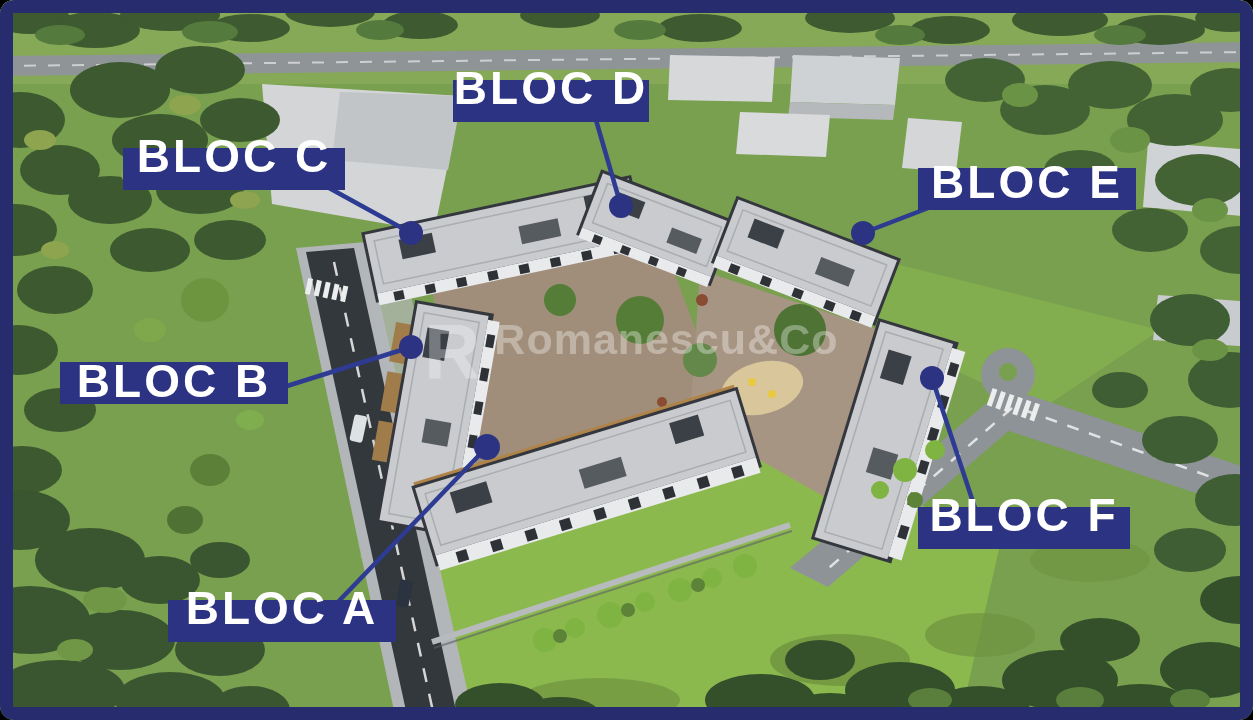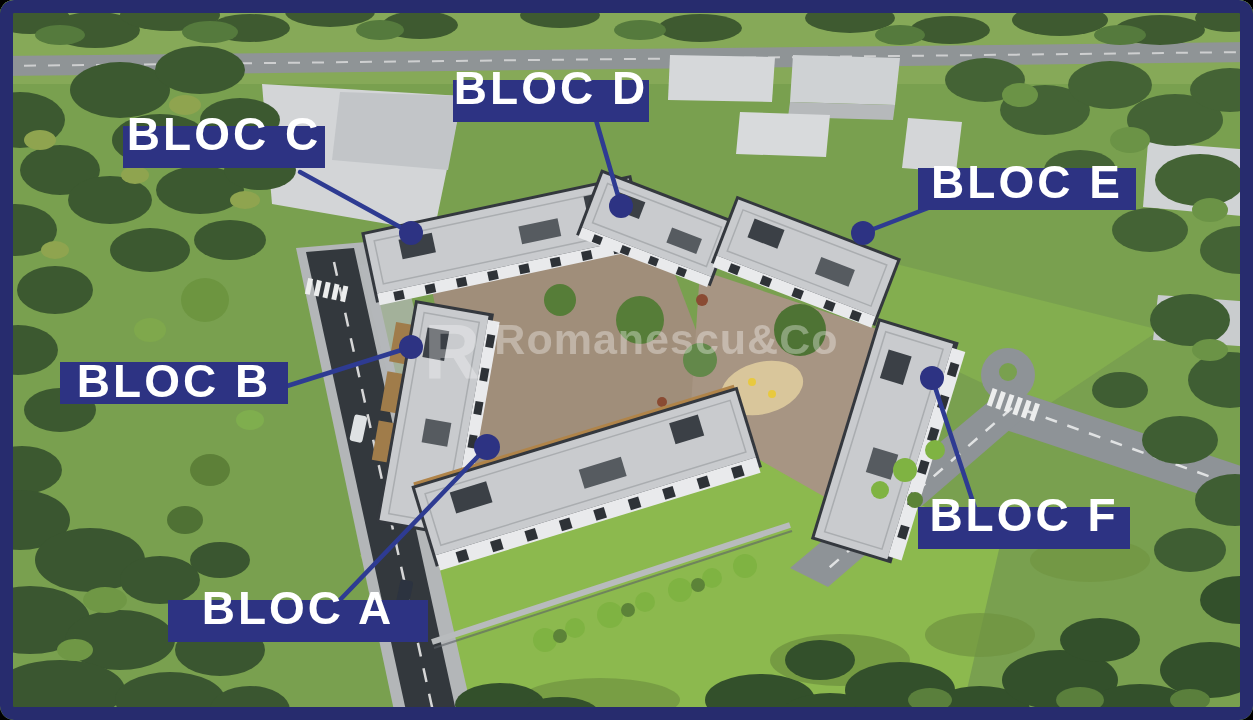--- a/index.html
+++ b/index.html
@@ -18,25 +18,25 @@
   
   .bloc-label{
     position:absolute;z-index:30;background:#2d3383;height:42px;
     display:flex;justify-content:center;align-items:flex-start;
   }
   .bloc-label span{
     color:#ffffff;font-weight:700;font-size:46px;line-height:1;
     letter-spacing:3px;margin-top:-15px;white-space:nowrap;
     font-family:"Liberation Sans",sans-serif;
   }
-  #label-c{left:123px;top:126px;width:202px;}
+  #label-c{left:123px;top:148px;width:222px;}
   #label-d{left:453px;top:80px; width:196px;}
   #label-e{left:918px;top:168px;width:218px;align-items:center;}
   #label-b{left:60px; top:362px;width:228px;align-items:flex-end;}
-  #label-a{left:168px;top:600px;width:260px;}
+  #label-a{left:168px;top:600px;width:228px;}
   #label-f{left:918px;top:507px;width:212px;}
   
   #watermark{
     position:absolute;left:424px;top:318px;z-index:10;display:flex;
     align-items:flex-start;gap:14px;color:rgba(255,255,255,0.34);
     pointer-events:none;
   }
   #watermark .wm-logo{font-size:78px;font-weight:700;line-height:0.85;color:rgba(255,255,255,0.30);}
   #watermark .wm-col{display:flex;flex-direction:column;text-align:center;}
   #watermark .wm-brand{font-size:43px;font-weight:700;letter-spacing:1px;line-height:1.0;}

